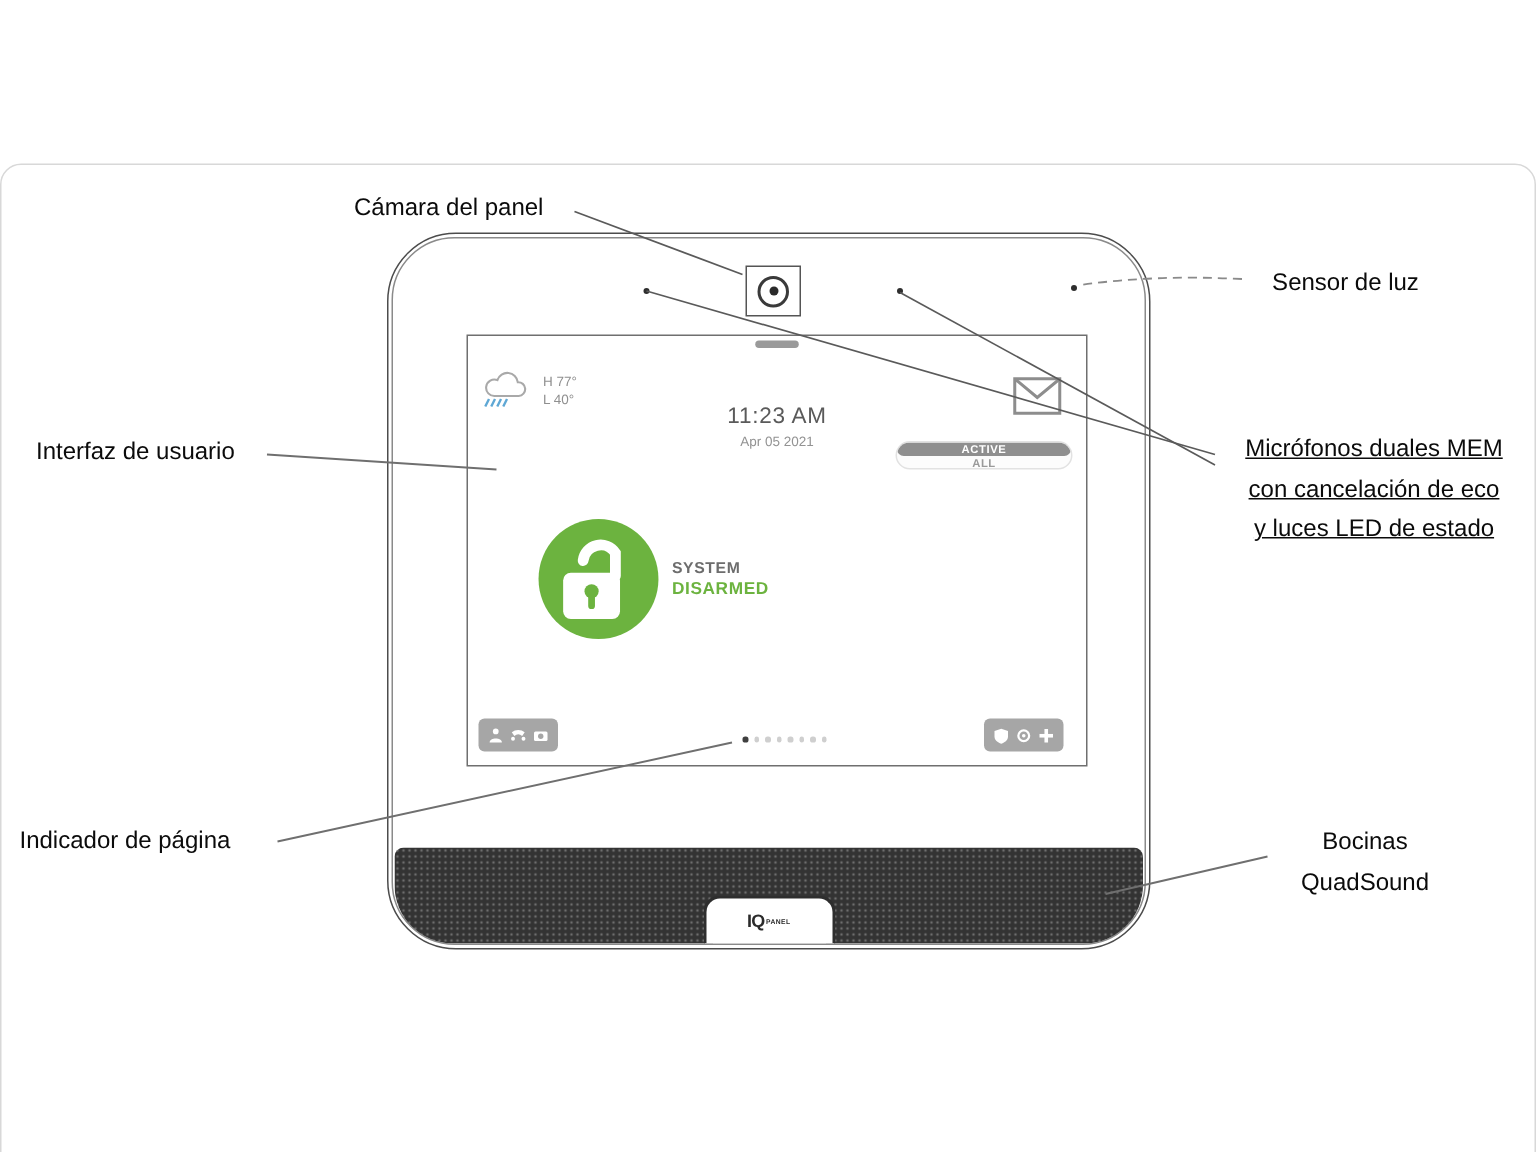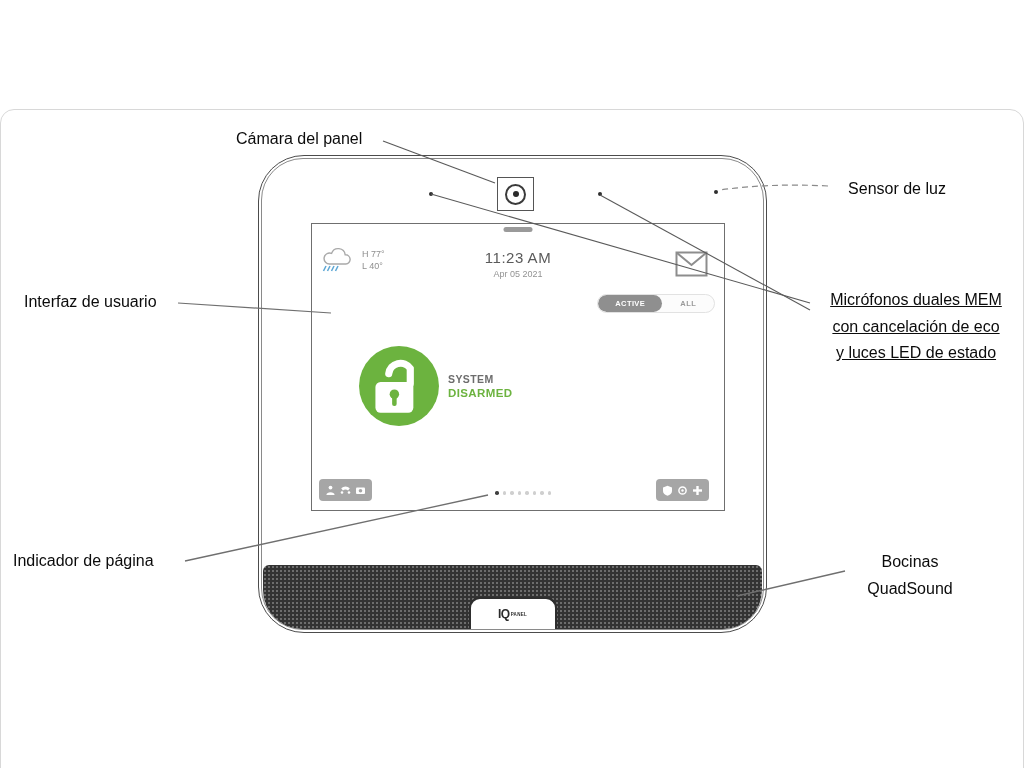--- a/index.html
+++ b/index.html
@@ -48,27 +48,27 @@
   
   .screen{
     position:absolute;left:52px;top:67px;width:412px;height:286px;
     border:1.2px solid #6f6f6f;background:#ffffff;
   }
   .notch{position:absolute;left:50%;top:3px;transform:translateX(-50%);
     width:29px;height:5px;border-radius:3px;background:#9a9a9a;}
   .weather{position:absolute;left:7px;top:20px;display:flex;}
   .weather-temps{margin-left:3px;font-size:9px;color:#8f8f8f;line-height:12px;padding-top:4px;}
   .clock{position:absolute;left:0;right:0;top:25px;text-align:center;}
-  .clock .time{font-size:15px;color:#5a5a5a;letter-spacing:.5px;}
+  .clock .time{font-size:15px;color:#5a5a5a;letter-spacing:.5px;margin-top:20px;}
   .clock .date{font-size:9px;color:#939393;margin-top:3px;}
   .msg{position:absolute;left:363px;top:26px;}
   .segmented{
     position:absolute;left:285px;top:70px;width:118px;height:19px;
     border:1px solid #e2e2e2;border-radius:10px;background:#fcfcfc;
-    display:flex;overflow:hidden;box-sizing:border-box;
+    display:flex;overflow:hidden;box-sizing:border-box;flex-direction:column;
   }
   .seg{flex:1;display:flex;align-items:center;justify-content:center;
     font-size:7.5px;letter-spacing:.4px;color:#9a9a9a;font-weight:bold;}
   .seg.on{background:#8f8f8f;color:#ffffff;border-radius:9px;flex:1.25;}
   .status{position:absolute;left:46px;top:121px;display:flex;align-items:center;}
   .status-text{margin-left:8px;font-weight:bold;}
   .status-text .l1{font-size:10.5px;color:#6d6d6d;letter-spacing:.4px;}
   .status-text .l2{font-size:11.5px;color:#6cb33f;letter-spacing:.4px;margin-top:2px;}
   .ctrl-pill{
     position:absolute;top:255px;width:53px;height:22px;border-radius:4px;

